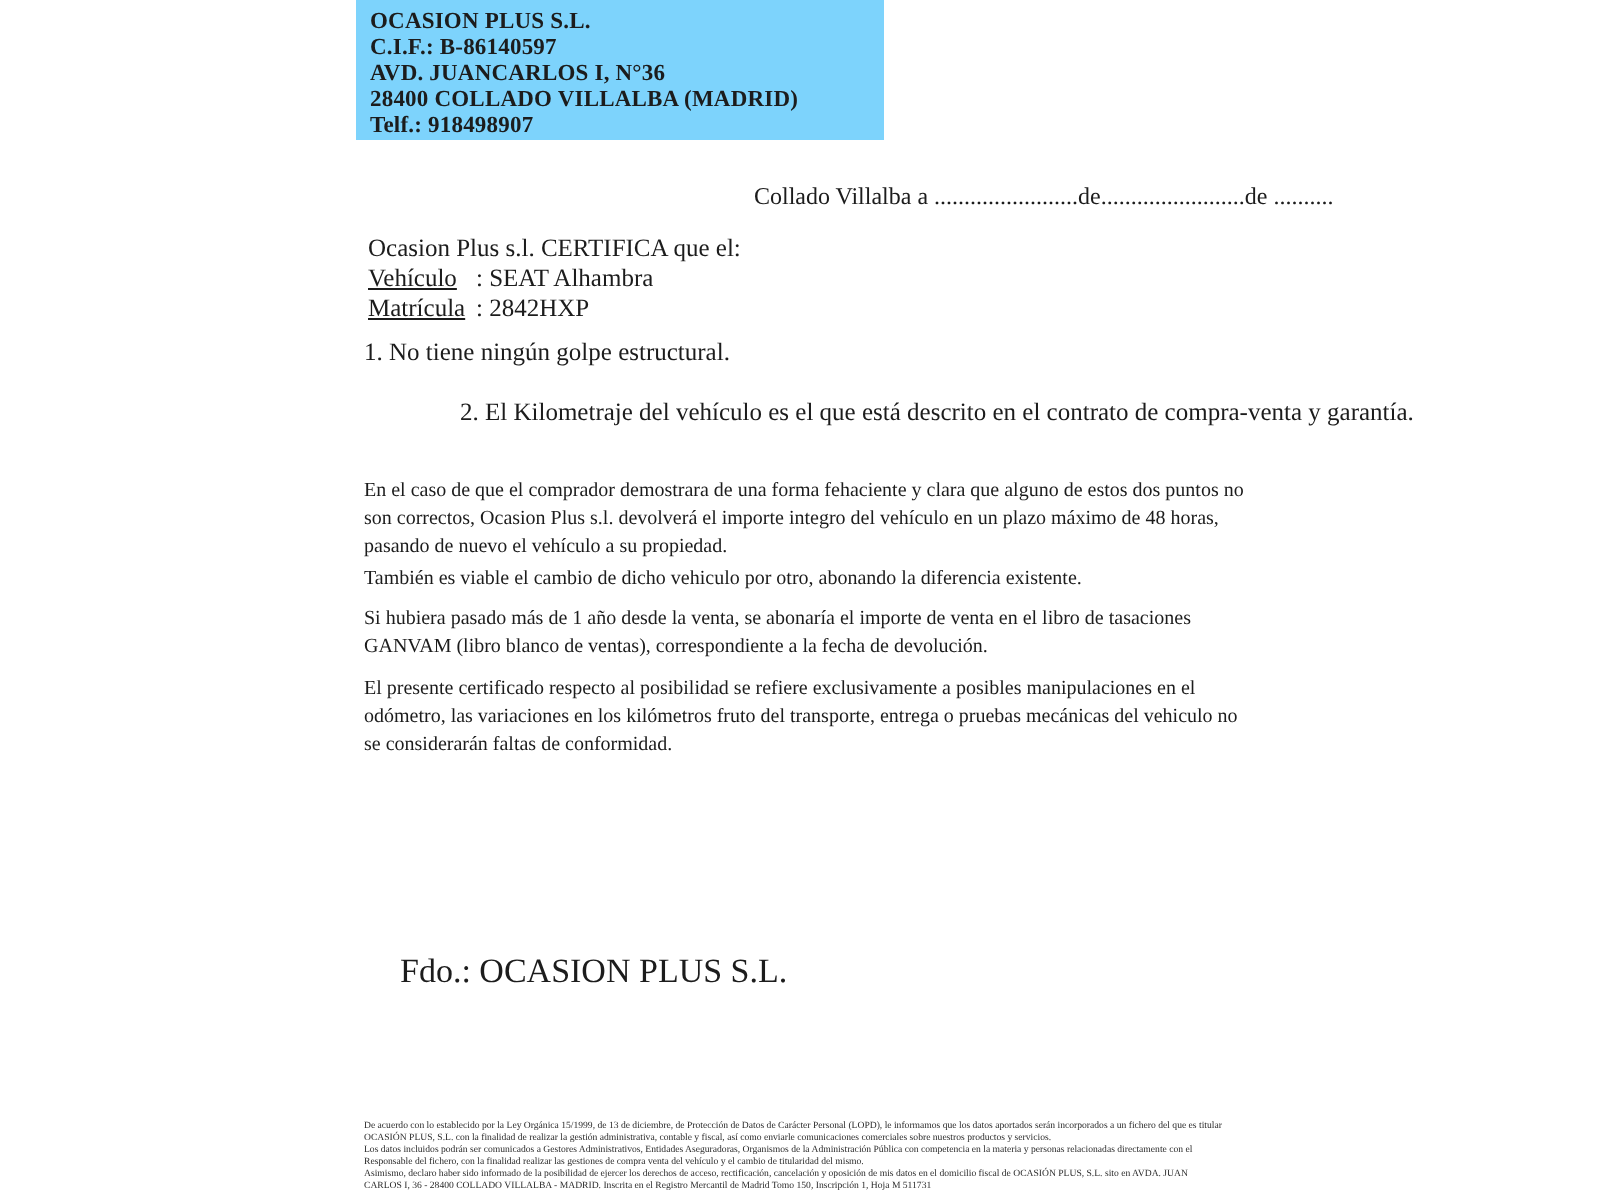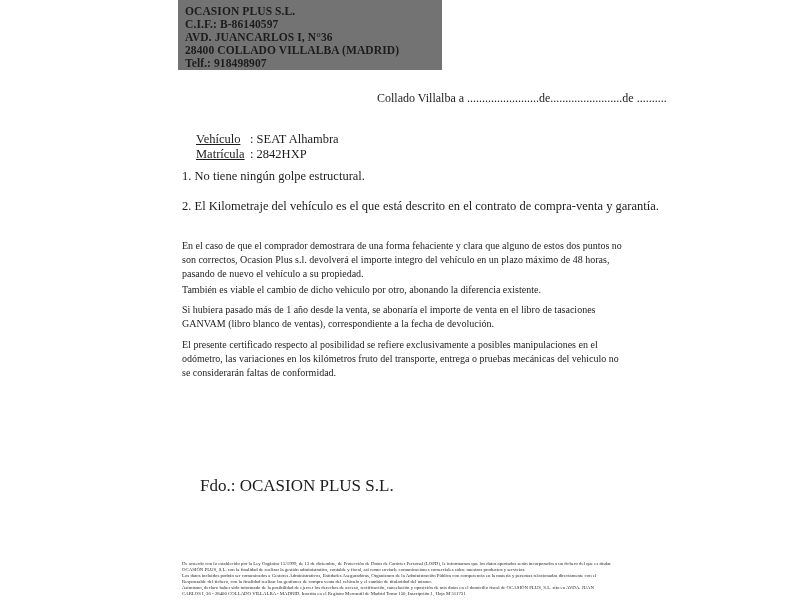--- a/index.html
+++ b/index.html
@@ -10,21 +10,21 @@
     color:#1c1c1c;
     position:relative;
     overflow:hidden;
   }
   .page{position:absolute;inset:0;background:#ffffff;}
 
   .header-block{
     position:absolute;
     left:178px;top:0;
     width:264px;height:70px;
-    background:#737373;
+    background:#7dd3fc;
     padding:5px 0 0 7px;
     box-sizing:border-box;
   }
   .header-block .hline{
     font-weight:bold;
     font-size:11.5px;
     line-height:12.9px;
     letter-spacing:0.1px;
     white-space:nowrap;
   }
@@ -38,41 +38,41 @@
   }
 
   .cert-intro{
     position:absolute;
     left:184px;top:117px;
     font-size:12.5px;
     white-space:nowrap;
   }
   .cert-row{
     position:absolute;
-    left:196px;
+    left:184px;
     font-size:12.5px;
     white-space:nowrap;
   }
   .cert-row .lbl{
     display:inline-block;
     width:54px;
     text-decoration:underline;
   }
   .row-vehicle{top:132px;}
   .row-plate{top:147px;}
 
   .point{
     position:absolute;
     left:182px;
     width:460px;
     font-size:12.5px;
     white-space:nowrap;
   }
   .point-1{top:169px;}
-  .point-2{top:199px;}
+  .point-2{top:199px;margin-left:48px;}
 
   .para{
     position:absolute;
     left:182px;
     width:446px;
     font-size:10px;
     line-height:14.2px;
     text-align:left;
   }
   .para-1{top:239px;}
@@ -107,20 +107,21 @@
   <div class="header-block">
     <div class="hline">OCASION PLUS S.L.</div>
     <div class="hline">C.I.F.: B-86140597</div>
     <div class="hline">AVD. JUANCARLOS I, N°36</div>
     <div class="hline">28400 COLLADO VILLALBA (MADRID)</div>
     <div class="hline">Telf.: 918498907</div>
   </div>
 
   <div class="date-line">Collado Villalba a ........................de........................de ..........</div>
 
+  <div class="cert-intro">Ocasion Plus s.l. CERTIFICA que el:</div>
 
   <div class="cert-row row-vehicle">
     <span class="lbl">Vehículo</span><span>: SEAT Alhambra</span>
   </div>
 
   <div class="cert-row row-plate">
     <span class="lbl">Matrícula</span><span>: 2842HXP</span>
   </div>
 
   <div class="point point-1">1. No tiene ningún golpe estructural.</div>

